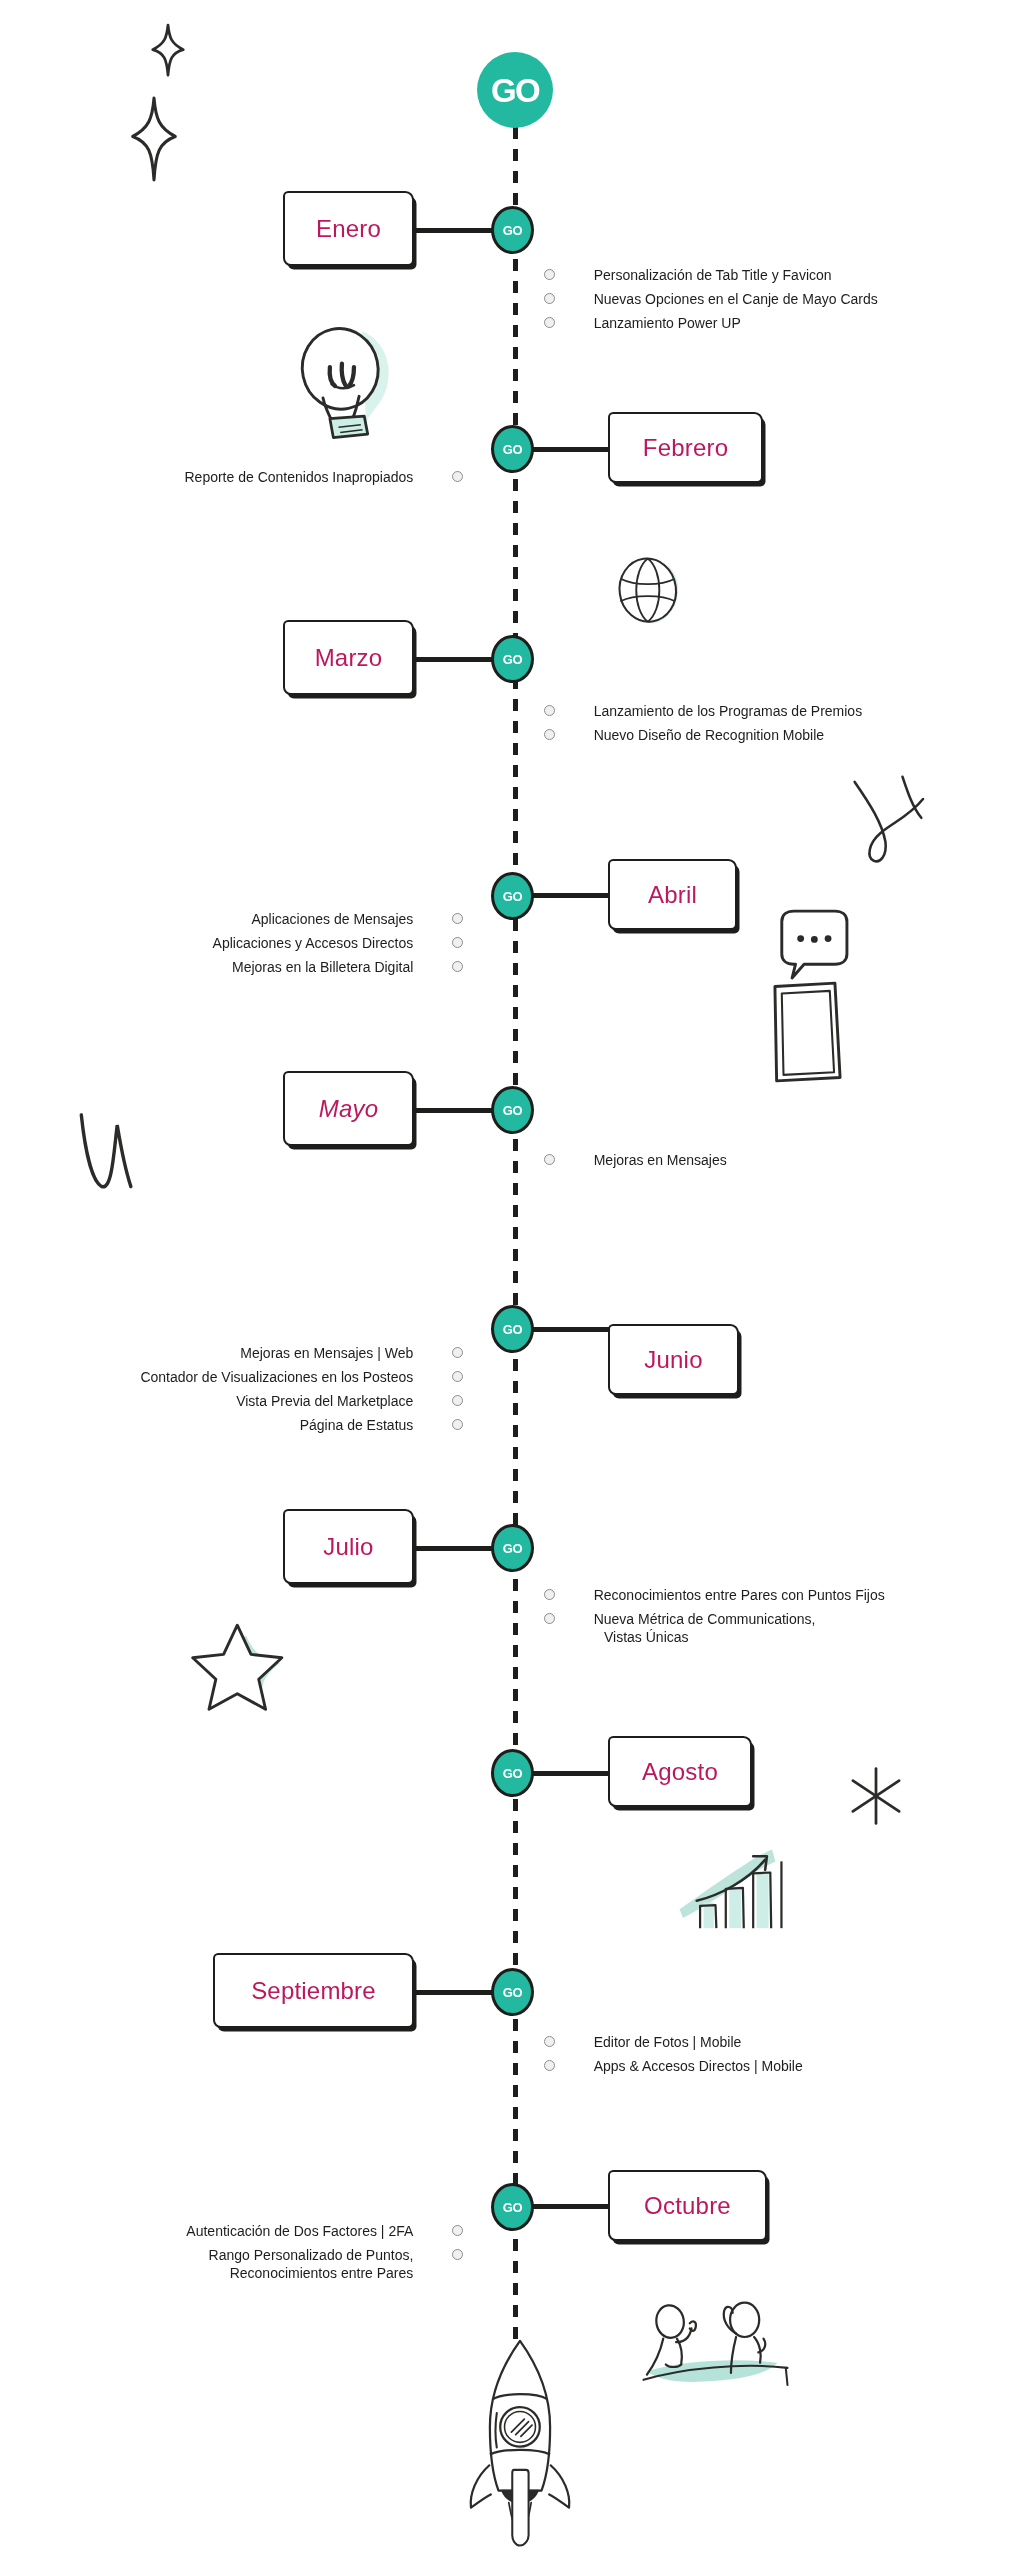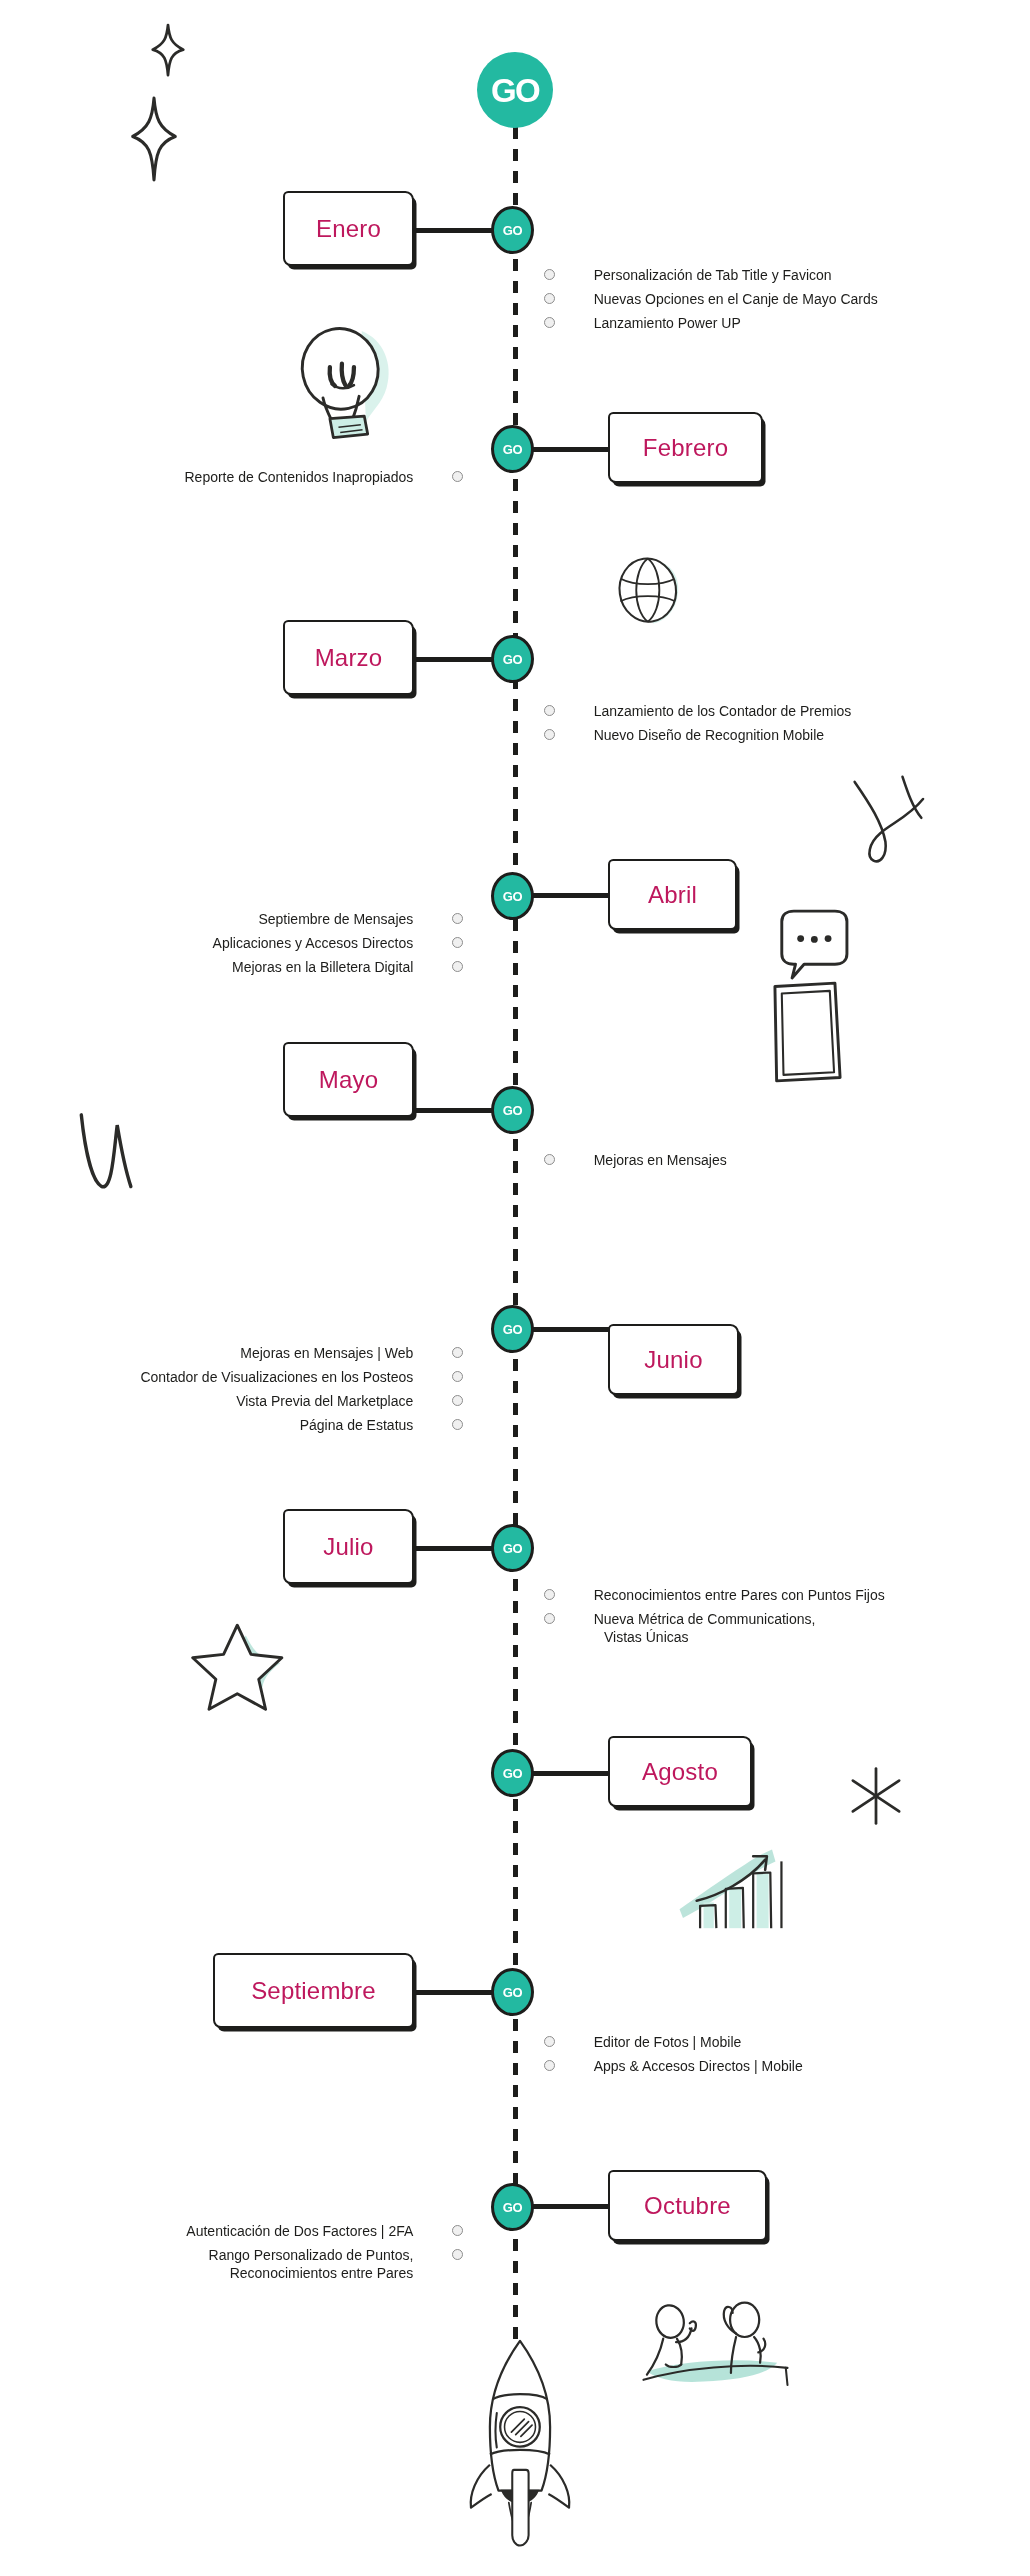--- a/index.html
+++ b/index.html
@@ -350,55 +350,55 @@
   <div class="node" style="left:491px; top:635px;">
     <span class="go">GO</span>
   </div>
   <div class="connector" style="left:414px; top:657px; width:81px;"></div>
   <div class="month-box" style="left:283px; top:620px; width:131px; height:75px;">
     <span class="month-label">Marzo</span>
   </div>
   <div class="feat-list right" style="left:544px; top:702px;">
     <div class="feat-item">
       <span class="bullet"></span>
-      <span class="feat-text">Lanzamiento de los Contador de Premios</span>
+      <span class="feat-text">Lanzamiento de los Programas de Premios</span>
     </div>
     <div class="feat-item">
       <span class="bullet"></span>
       <span class="feat-text">Nuevo Diseño de Recognition Mobile</span>
     </div>
   </div>
 
   <div class="node" style="left:491px; top:872px;">
     <span class="go">GO</span>
   </div>
   <div class="connector" style="left:531px; top:893px; width:79px;"></div>
   <div class="month-box" style="left:608px; top:859px; width:129px; height:71px;">
     <span class="month-label">Abril</span>
   </div>
   <div class="feat-list left" style="right:567px; top:910px;">
     <div class="feat-item">
       <span class="bullet"></span>
-      <span class="feat-text">Septiembre de Mensajes</span>
+      <span class="feat-text">Aplicaciones de Mensajes</span>
     </div>
     <div class="feat-item">
       <span class="bullet"></span>
       <span class="feat-text">Aplicaciones y Accesos Directos</span>
     </div>
     <div class="feat-item">
       <span class="bullet"></span>
       <span class="feat-text">Mejoras en la Billetera Digital</span>
     </div>
   </div>
 
   <div class="node" style="left:491px; top:1086px;">
     <span class="go">GO</span>
   </div>
   <div class="connector" style="left:414px; top:1108px; width:81px;"></div>
-  <div class="month-box" style="left:283px; top:1042px; width:131px; height:75px;">
+  <div class="month-box" style="left:283px; top:1071px; width:131px; height:75px;font-style:italic;">
     <span class="month-label">Mayo</span>
   </div>
   <div class="feat-list right" style="left:544px; top:1151px;">
     <div class="feat-item">
       <span class="bullet"></span>
       <span class="feat-text">Mejoras en Mensajes</span>
     </div>
   </div>
 
   <div class="node" style="left:491px; top:1305px;">

